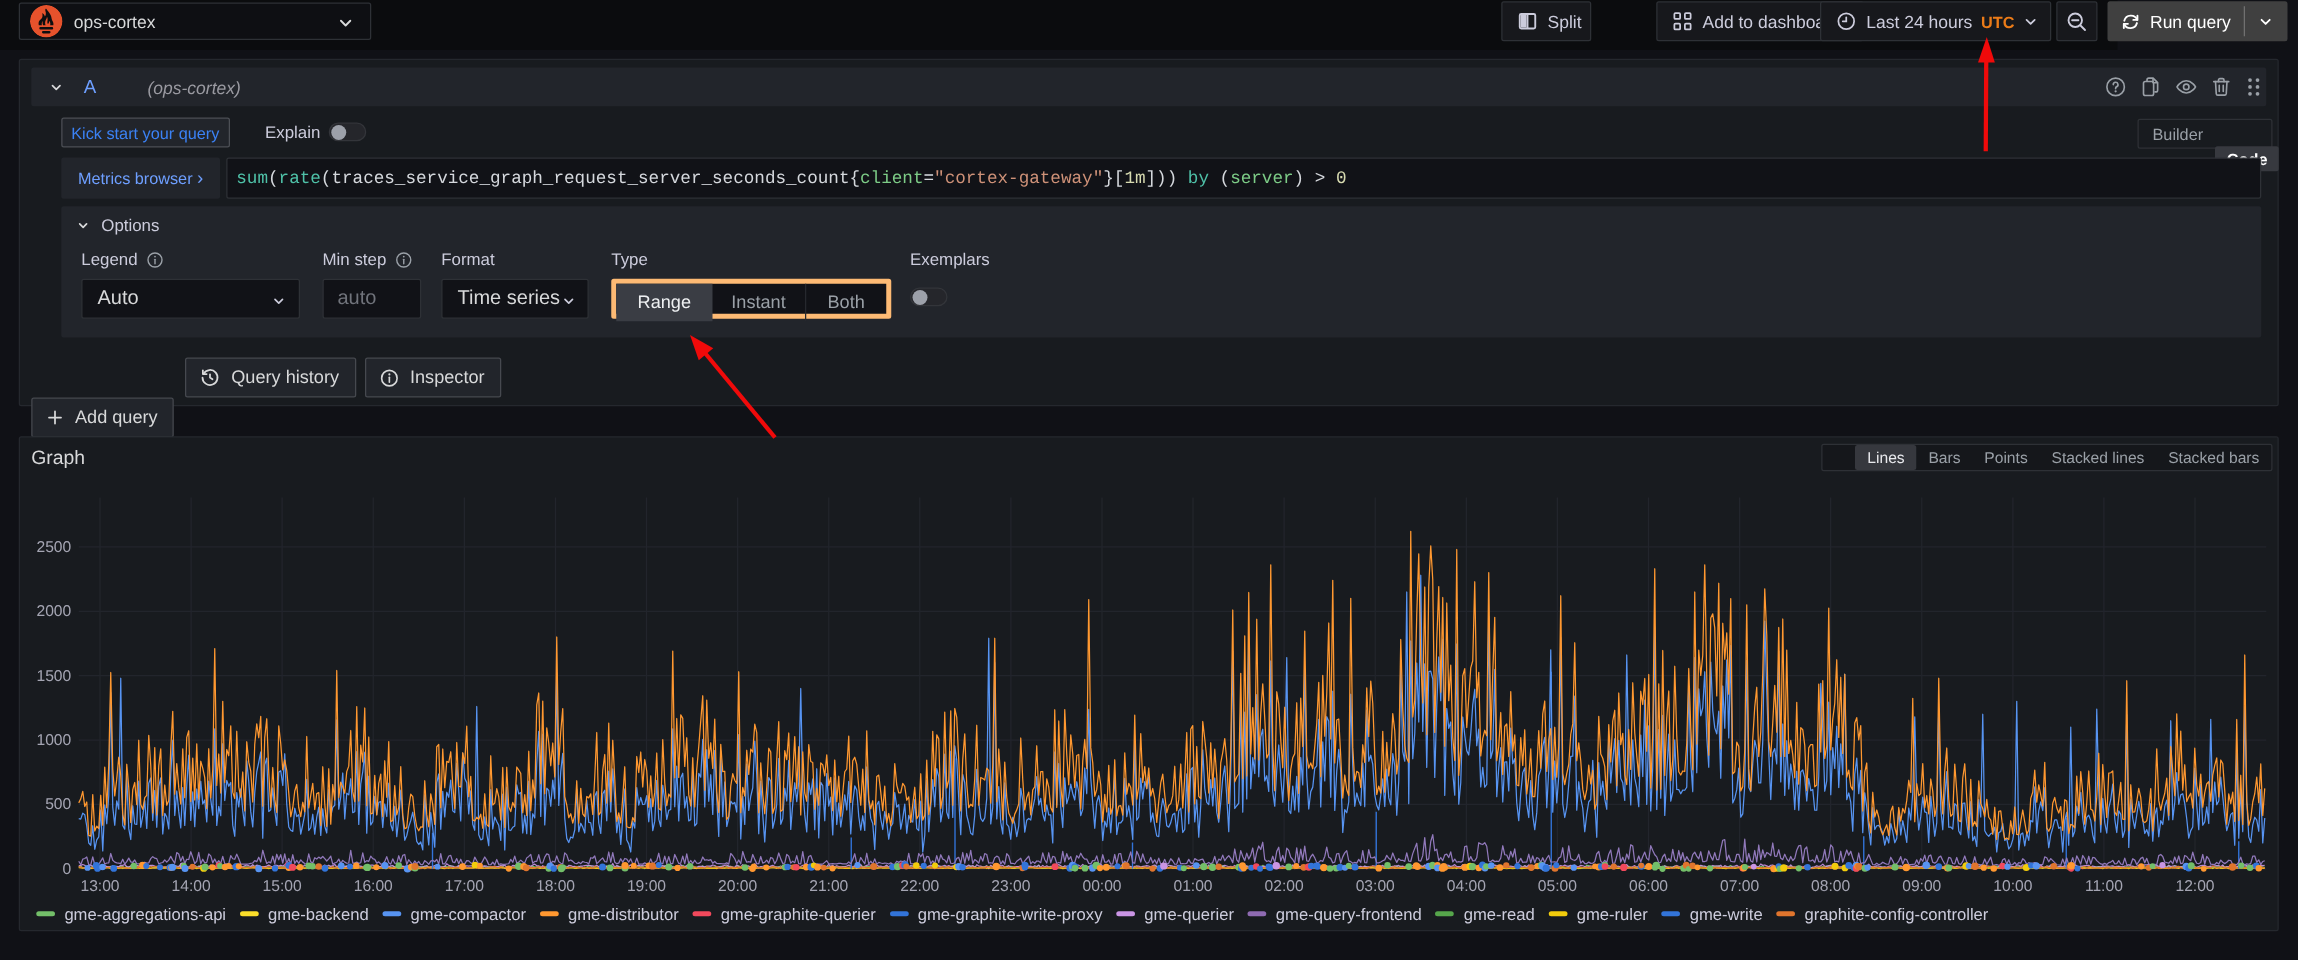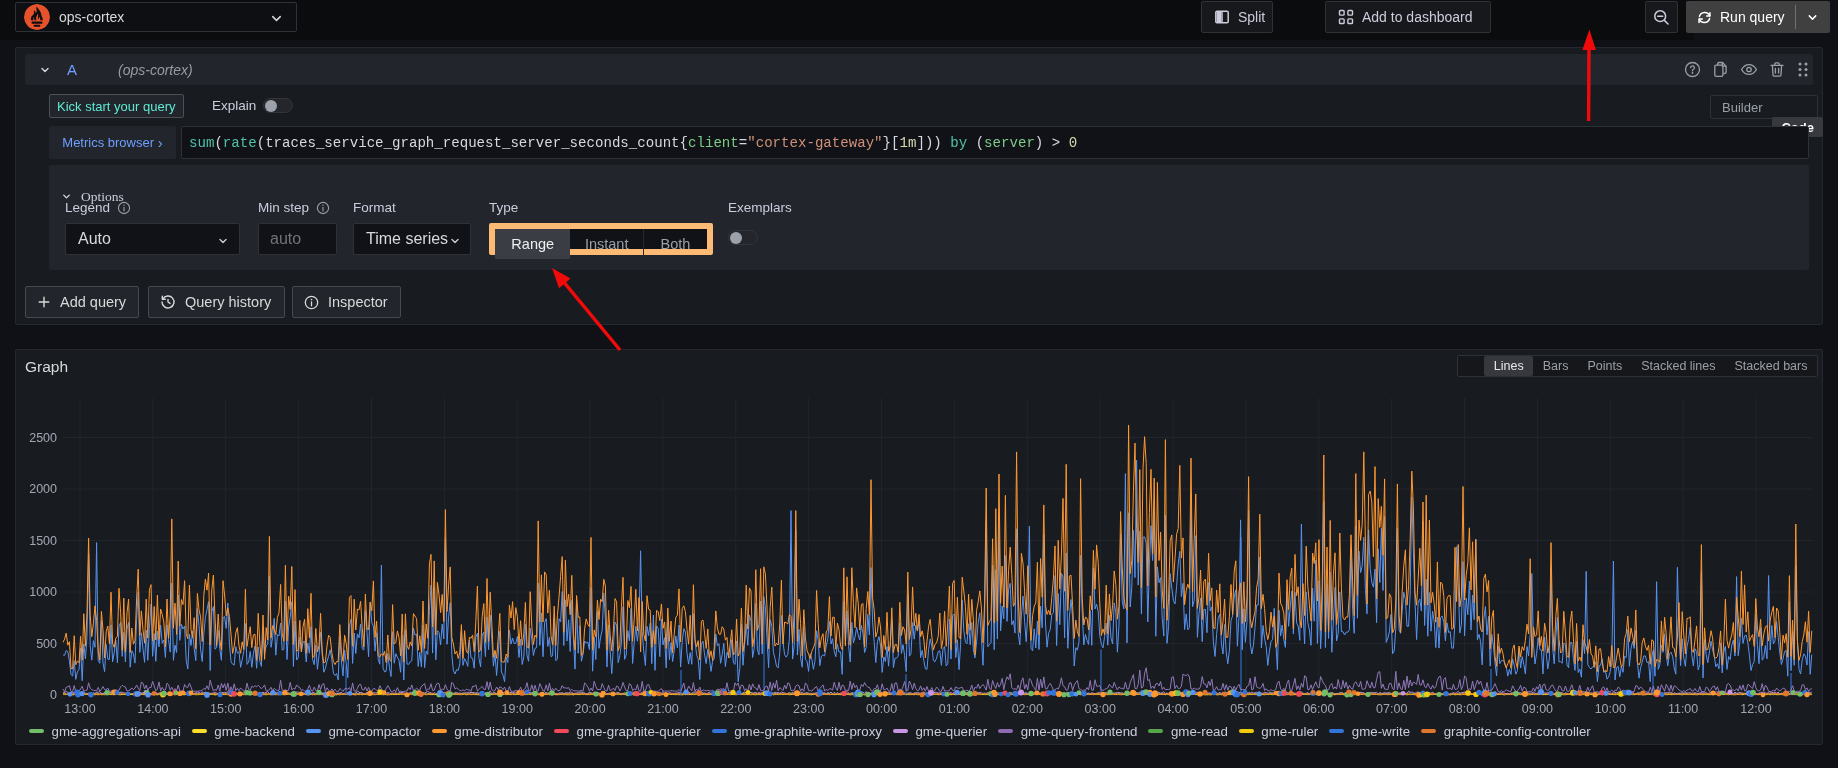--- a/index.html
+++ b/index.html
@@ -25,44 +25,44 @@
 #gpanel { top:349px; height:396px; }
 
 #qrowhead { position:absolute; left:9px; right:9px; top:6px; height:31px; background:#22252b;
   border-radius:2px; display:flex; align-items:center; }
 #qrowhead .qa { position:absolute; left:42px; color:#6e9fff; font-size:15px; font-weight:500; }
 #qrowhead .qds { position:absolute; left:93px; color:#9a9aa1; font-size:14px; font-style:italic; }
 .hicons { position:absolute; right:3px; top:7px; display:flex; gap:11px; align-items:center; }
 
 #row1 { position:absolute; left:33px; top:46px; height:24px; }
 #kick { display:inline-flex; align-items:center; height:24px; padding:0 7px; background:#22252b;
-  border:1px solid #4c4f55; border-radius:2px; color:#5eead4; font-size:13px; font-weight:500; }
+  border:1px solid #4c4f55; border-radius:2px; color:#3b82f6; font-size:13px; font-weight:500; }
 #explain { position:absolute; left:163px; top:4px; color:#ccccdc; font-size:13.5px; }
 .toggle { position:relative; display:inline-block; width:30px; height:15px; background:#25262b;
   border-radius:8px; border:1px solid #33353a; }
 .toggle .knob { position:absolute; left:1px; top:1px; width:12px; height:12px; border-radius:50%;
   background:#9da1aa; }
 #row2 { position:absolute; left:33px; top:78px; height:33px; right:13px; }
 #mbrowser { position:absolute; left:0; top:0; width:127px; height:33px; background:#22252b;
   border-radius:2px; color:#6e9fff; font-size:13px; display:flex; align-items:center; justify-content:center; }
 #codebox { position:absolute; left:132px; right:0; top:0; height:33px; background:#111217;
   border:1px solid #2e3136; border-radius:2px; font-family:"Liberation Mono", monospace;
   font-size:14.1px; display:flex; align-items:center; padding-left:7px; white-space:pre; color:#d5d8dd;}
 .c-kw { color:#4fc1a8; } .c-lab { color:#7dcc87; } .c-str { color:#ce9178; } .c-num { color:#d7dab0; }
 
 #optbox { position:absolute; left:33px; right:13px; top:117px; height:105px; background:#22252b;
   border-radius:2px; }
-#opthead { position:absolute; left:12px; top:24px; color:#ccccdc; font-size:13.5px; font-weight:500;font-family:Liberation Serif, serif; }
+#opthead { position:absolute; left:12px; top:8px; color:#ccccdc; font-size:13.5px; font-weight:500; }
 .optlabel { position:absolute; top:35px; color:#ccccdc; font-size:13.5px; font-weight:500; height:15px; display:flex; align-items:center;}
 .optctl { position:absolute; top:58px; height:32px; background:#111217; border:1px solid #2e3136;
   border-radius:2px; color:#d8d9da; font-size:16px; display:flex; align-items:center; }
 .optctl .ph { color:#70737b; }
 
 #typegrp { position:absolute; left:440px; top:58px; width:224px; height:32px; background:#111217;
-  border:6px solid #fdba74; border-radius:2px; display:flex; }
+  border:4px solid #fdba74; border-radius:2px; display:flex; }
 #typegrp .ritem { height:30px; display:flex; align-items:center; justify-content:center; color:#9aa0a7;
   font-size:14.5px; }
 #typegrp .ritem.sel { background:#3a3d44; color:#eef0f2; font-weight:500; }
 
 .bbtn { position:absolute; top:238px; height:32px; background:#22252b; border:1px solid #46494f;
   border-radius:2px; color:#d8d9da; font-size:14.5px; font-weight:500;
   display:flex; align-items:center; }
 
 #bcgrp { position:absolute; right:4px; top:47px; width:108px; height:24px; background:#181b1f;
   border:1px solid #2e3136; border-radius:2px; display:flex; align-items:center; padding:1px; }
@@ -106,20 +106,31 @@
   </div>
   <div class="tbtn" style="left:1325px; width:166px;">
     <svg style="margin-left:12px" width="16" height="16" viewBox="0 0 16 16" fill="none" stroke="#ccccdc" stroke-width="1.4">
         <rect x="1.5" y="1.5" width="4.6" height="4.6" rx="0.8"></rect>
         <rect x="9.9" y="1.5" width="4.6" height="4.6" rx="0.8"></rect>
         <rect x="1.5" y="9.9" width="4.6" height="4.6" rx="0.8"></rect>
         <rect x="9.9" y="9.9" width="4.6" height="4.6" rx="0.8"></rect>
       </svg>
     <span style="margin-left:8px">Add to dashboard</span>
   </div>
+  <div class="tbtn" style="left:1456px; width:185px;">
+    <svg style="margin-left:12px" width="16" height="16" viewBox="0 0 16 16" fill="none" stroke="#ccccdc" stroke-width="1.4">
+        <circle cx="8" cy="8" r="6.3"></circle>
+        <path d="M8 4.8V8H5.2" stroke-linecap="round"></path>
+      </svg>
+    <span style="margin-left:8px">Last 24 hours</span>
+    <span style="margin-left:7px;color:#eb7b18;font-size:13px;font-weight:600;">UTC</span>
+    <svg style="margin-left:6px" width="13" height="13" viewBox="0 0 16 16" fill="none" stroke="#ccccdc" stroke-width="1.7" stroke-linecap="round" stroke-linejoin="round">
+        <path d="M4 6l4 4 4-4"></path>
+      </svg>
+  </div>
   <div class="tbtn" style="left:1645px; width:33px; justify-content:center;">
     <svg width="17" height="17" viewBox="0 0 17 17" fill="none" stroke="#ccccdc" stroke-width="1.5" stroke-linecap="round">
         <circle cx="7.2" cy="7.2" r="5.4"></circle>
         <line x1="11.4" y1="11.4" x2="15" y2="15"></line>
         <line x1="4.7" y1="7.2" x2="9.7" y2="7.2"></line>
       </svg>
   </div>
   <div class="tbtn" style="left:1686px; width:144px; background:#404040; border:none; color:#fff;">
     <svg style="margin-left:11px" width="15" height="15" viewBox="0 0 16 16" fill="none" stroke="#fff" stroke-width="1.6" stroke-linecap="round">
         <path d="M13.6 6.3A5.8 5.8 0 0 0 2.6 7.0"></path>
@@ -226,21 +237,21 @@
     </div>
     <div id="typegrp">
       <span class="ritem sel" style="width:79px;">Range</span>
         <span class="ritem" style="width:76px;">Instant</span>
         <span class="ritem" style="width:67px; border-left:1px solid #26282e;">Both</span>
     </div>
     <span class="toggle" style="position:absolute; left:679px; top:65px;">
         <span class="knob"></span>
       </span>
   </div>
-  <div class="bbtn" style="left:9px; width:114px;">
+  <div class="bbtn" style="left:9px; width:114px;margin-top:32px;">
     <svg style="margin-left:11px" width="14" height="14" viewBox="0 0 16 16" fill="none" stroke="#d8d9da" stroke-width="1.6" stroke-linecap="round">
         <path d="M8 2.5v11M2.5 8h11"></path>
       </svg>
     <span style="margin-left:9px">Add query</span>
   </div>
   <div class="bbtn" style="left:132px; width:137px;">
     <svg style="margin-left:11px" width="16" height="16" viewBox="0 0 16 16" fill="none" stroke="#d8d9da" stroke-width="1.4" stroke-linecap="round" stroke-linejoin="round">
         <path d="M2.8 5A6 6 0 1 1 2 8"></path>
         <path d="M2.3 2.2v3h3"></path>
         <path d="M8 5.4V8l2 1.4"></path>

